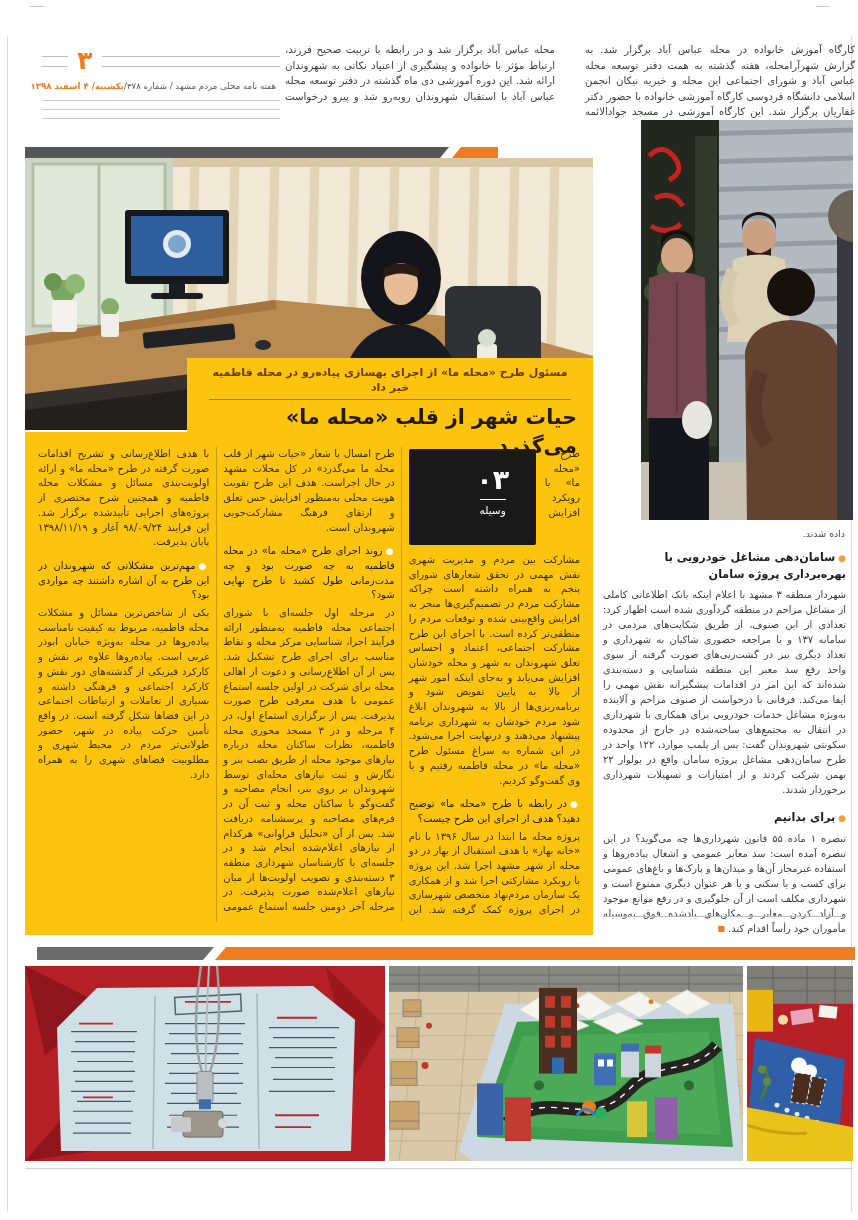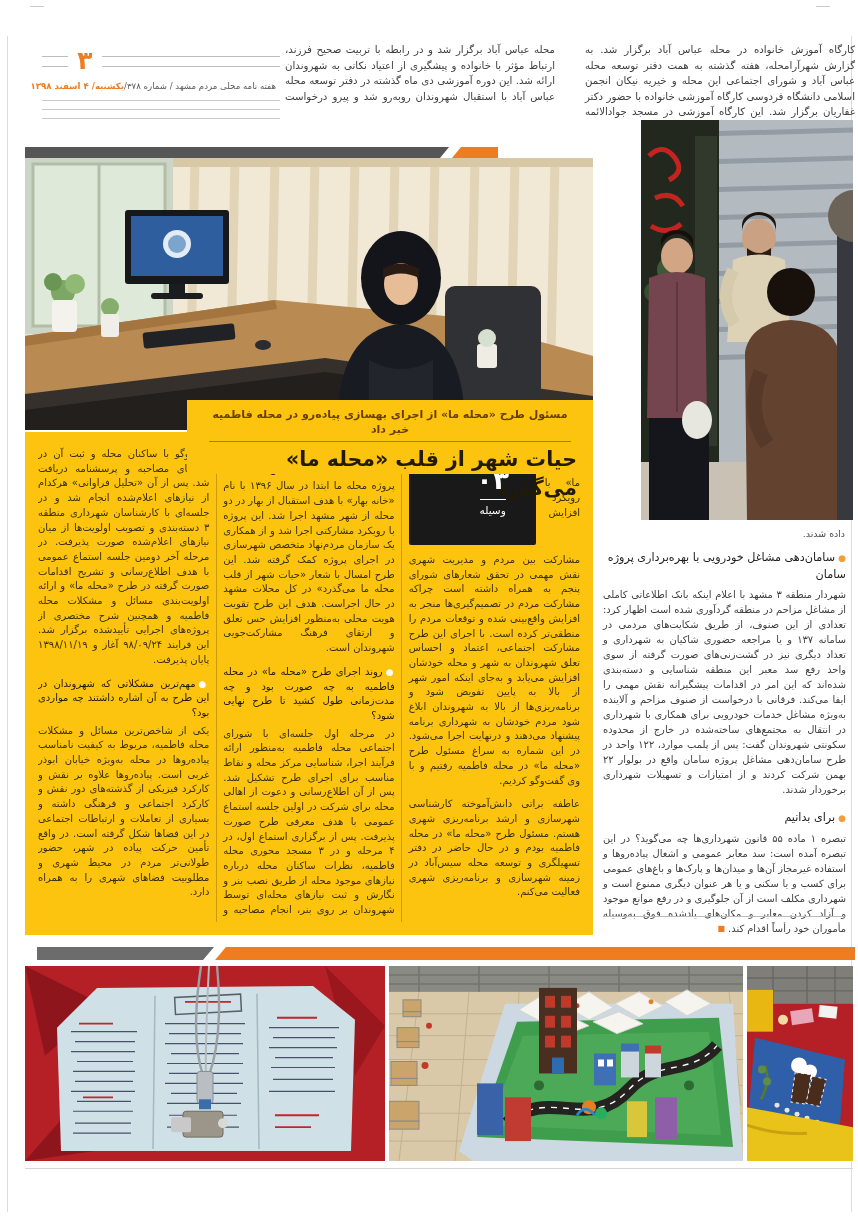--- a/index.html
+++ b/index.html
@@ -36,21 +36,21 @@
   
   .topbar-gray{left:25px;top:147px;width:424px;height:11px;background:#565656;
     clip-path:polygon(0 0,100% 0,calc(100% - 9px) 100%,0 100%);}
   .topbar-orange{left:452px;top:147px;width:46px;height:11px;background:#ee7c21;
     clip-path:polygon(9px 0,100% 0,100% 100%,0 100%);}
   
   .photo-main{left:25px;top:158px;width:568px;height:272px;overflow:hidden;background:#e8e4d8;}
   .photo-main svg{display:block;width:100%;height:100%;}
   
   .kicker-box{left:187px;top:358px;width:406px;height:74px;background:#fcc40e;
-    box-sizing:border-box;padding:7px 16px 0 16px;text-align:center;z-index:3;margin-top:42px;}
+    box-sizing:border-box;padding:7px 16px 0 16px;text-align:center;z-index:3;}
   .kicker{font-size:11px;font-weight:bold;color:#693c08;line-height:15px;}
   .kicker-rule{height:1px;background:rgba(70,45,0,.45);margin:4px 6px 3px 6px;}
   .headline{font-size:20.5px;font-weight:bold;color:#221a02;line-height:29px;letter-spacing:-0.2px;text-align:right;}
   
   .article-body{left:25px;top:432px;width:568px;height:503px;background:#fcc40e;box-sizing:border-box;
     padding:15px 13px 13px 13px;z-index:2;}
   .article-cols{height:475px;column-count:3;column-gap:14px;column-fill:auto;
     column-rule:1px solid rgba(122,92,0,.38);overflow:hidden;
     font-size:10px;line-height:14.7px;text-align:justify;color:#3a3003;}
   .article-cols p{margin:0 0 4px 0;}
@@ -60,21 +60,21 @@
   .badge-section{display:inline-block;font-size:10.5px;border-top:1px solid #ffffff;padding-top:3px;margin-top:2px;}
   .qa{margin-top:9px;}
   .q{font-weight:normal;color:#201900;margin-bottom:3px !important;}
   .qb{color:#fffdf0;font-size:9px;margin-left:3px;}
   
   .photo-street{left:641px;top:120px;width:212px;height:400px;overflow:hidden;background:#aab2b8;}
   .photo-street svg{display:block;width:100%;height:100%;}
   .sb-caption{left:603px;top:528px;width:242px;font-size:9.4px;color:#4a4a4a;text-align:right;}
   .sidebar{left:603px;top:550px;width:243px;}
   .sb-item{margin-bottom:13px;}
-  .sb-title{font-size:11.2px;font-weight:normal;color:#1c1c1c;line-height:16.5px;margin-bottom:4px;}
+  .sb-title{font-size:11.2px;font-weight:bold;color:#1c1c1c;line-height:16.5px;margin-bottom:4px;}
   .sb-bullet{color:#f0a03a;font-size:9px;margin-left:3px;}
   .sb-body{font-size:9.9px;line-height:15px;text-align:justify;color:#3d3d3d;}
   .sb-rule{left:603px;top:916px;width:243px;height:1px;background:#bbbbbb;}
   
   .botbar-orange{left:215px;top:947px;width:640px;height:13px;background:#ee7c21;
     clip-path:polygon(11px 0,100% 0,100% 100%,0 100%);}
   .botbar-gray{left:37px;top:947px;width:177px;height:13px;background:#6c6c6c;
     clip-path:polygon(0 0,100% 0,calc(100% - 11px) 100%,0 100%);}
   .bphoto{top:966px;height:195px;overflow:hidden;}
   .bphoto svg{display:block;width:100%;height:100%;}
@@ -192,21 +192,20 @@
 <div class="abs article-body">
   <div class="article-cols">
     <p>
       <span class="badge">
         <span class="badge-number">۰۳</span>
         <span class="badge-section">وسیله</span>
       </span>
       <span>طرح «محله ما» با رویکرد افزایش مشارکت بین مردم و مدیریت شهری نقش مهمی در تحقق شعارهای شورای پنجم به همراه داشته است چراکه مشارکت مردم در تصمیم‌گیری‌ها منجر به افزایش واقع‌بینی شده و توقعات مردم را منطقی‌تر کرده است. با اجرای این طرح مشارکت اجتماعی، اعتماد و احساس تعلق شهروندان به شهر و محله خودشان افزایش می‌یابد و به‌جای اینکه امور شهر از بالا به پایین تفویض شود و برنامه‌ریزی‌ها از بالا به شهروندان ابلاغ شود مردم خودشان به شهرداری برنامه پیشنهاد می‌دهند و درنهایت اجرا می‌شود. در این شماره به سراغ مسئول طرح «محله ما» در محله فاطمیه رفتیم و با وی گفت‌وگو کردیم.</span>
     </p>
     <div class="qa">
-      <p>عاطفه براتی دانش‌آموخته کارشناسی شهرسازی و ارشد برنامه‌ریزی شهری هستم. مسئول طرح «محله ما» در محله فاطمیه بودم و در حال حاضر در دفتر تسهیلگری و توسعه محله سیس‌آباد در زمینه شهرسازی و برنامه‌ریزی شهری فعالیت می‌کنم.</p>
     </div>
     <div class="qa">
       <p class="q"><span class="qb">●</span><span>در رابطه با طرح «محله ما» توضیح دهید؟ هدف از اجرای این طرح چیست؟</span></p>
       <p>پروژه محله ما ابتدا در سال ۱۳۹۶ با نام «خانه بهار» با هدف استقبال از بهار در دو محله از شهر مشهد اجرا شد. این پروژه با رویکرد مشارکتی اجرا شد و از همکاری یک سازمان مردم‌نهاد متخصص شهرسازی در اجرای پروژه کمک گرفته شد. این طرح امسال با شعار «حیات شهر از قلب محله ما می‌گذرد» در کل محلات مشهد در حال اجراست. هدف این طرح تقویت هویت محلی به‌منظور افزایش حس تعلق و ارتقای فرهنگ مشارکت‌جویی شهروندان است.</p>
     </div>
     <div class="qa">
       <p class="q"><span class="qb">●</span><span>روند اجرای طرح «محله ما» در محله فاطمیه به چه صورت بود و چه مدت‌زمانی طول کشید تا طرح نهایی شود؟</span></p>
       <p>در مرحله اول جلسه‌ای با شورای اجتماعی محله فاطمیه به‌منظور ارائه فرآیند اجرا، شناسایی مرکز محله و نقاط مناسب برای اجرای طرح تشکیل شد. پس از آن اطلاع‌رسانی و دعوت از اهالی محله برای شرکت در اولین جلسه استماع عمومی با هدف معرفی طرح صورت پذیرفت. پس از برگزاری استماع اول، در ۴ مرحله و در ۳ مسجد محوری محله فاطمیه، نظرات ساکنان محله درباره نیازهای موجود محله از طریق نصب بنر و نگارش و ثبت نیازهای محله‌ای توسط شهروندان بر روی بنر، انجام مصاحبه و گفت‌وگو با ساکنان محله و ثبت آن در فرم‌های مصاحبه و پرسشنامه دریافت شد. پس از آن «تحلیل فراوانی» هرکدام از نیازهای اعلام‌شده انجام شد و در جلسه‌ای با کارشناسان شهرداری منطقه ۳ دسته‌بندی و تصویب اولویت‌ها از میان نیازهای اعلام‌شده صورت پذیرفت. در مرحله آخر دومین جلسه استماع عمومی با هدف اطلاع‌رسانی و تشریح اقدامات صورت گرفته در طرح «محله ما» و ارائه اولویت‌بندی مسائل و مشکلات محله فاطمیه و همچنین شرح مختصری از پروژه‌های اجرایی تأییدشده برگزار شد. این فرایند ۹۸/۰۹/۲۴ آغاز و ۱۳۹۸/۱۱/۱۹ پایان پذیرفت.</p>
     </div>
     <div class="qa">

